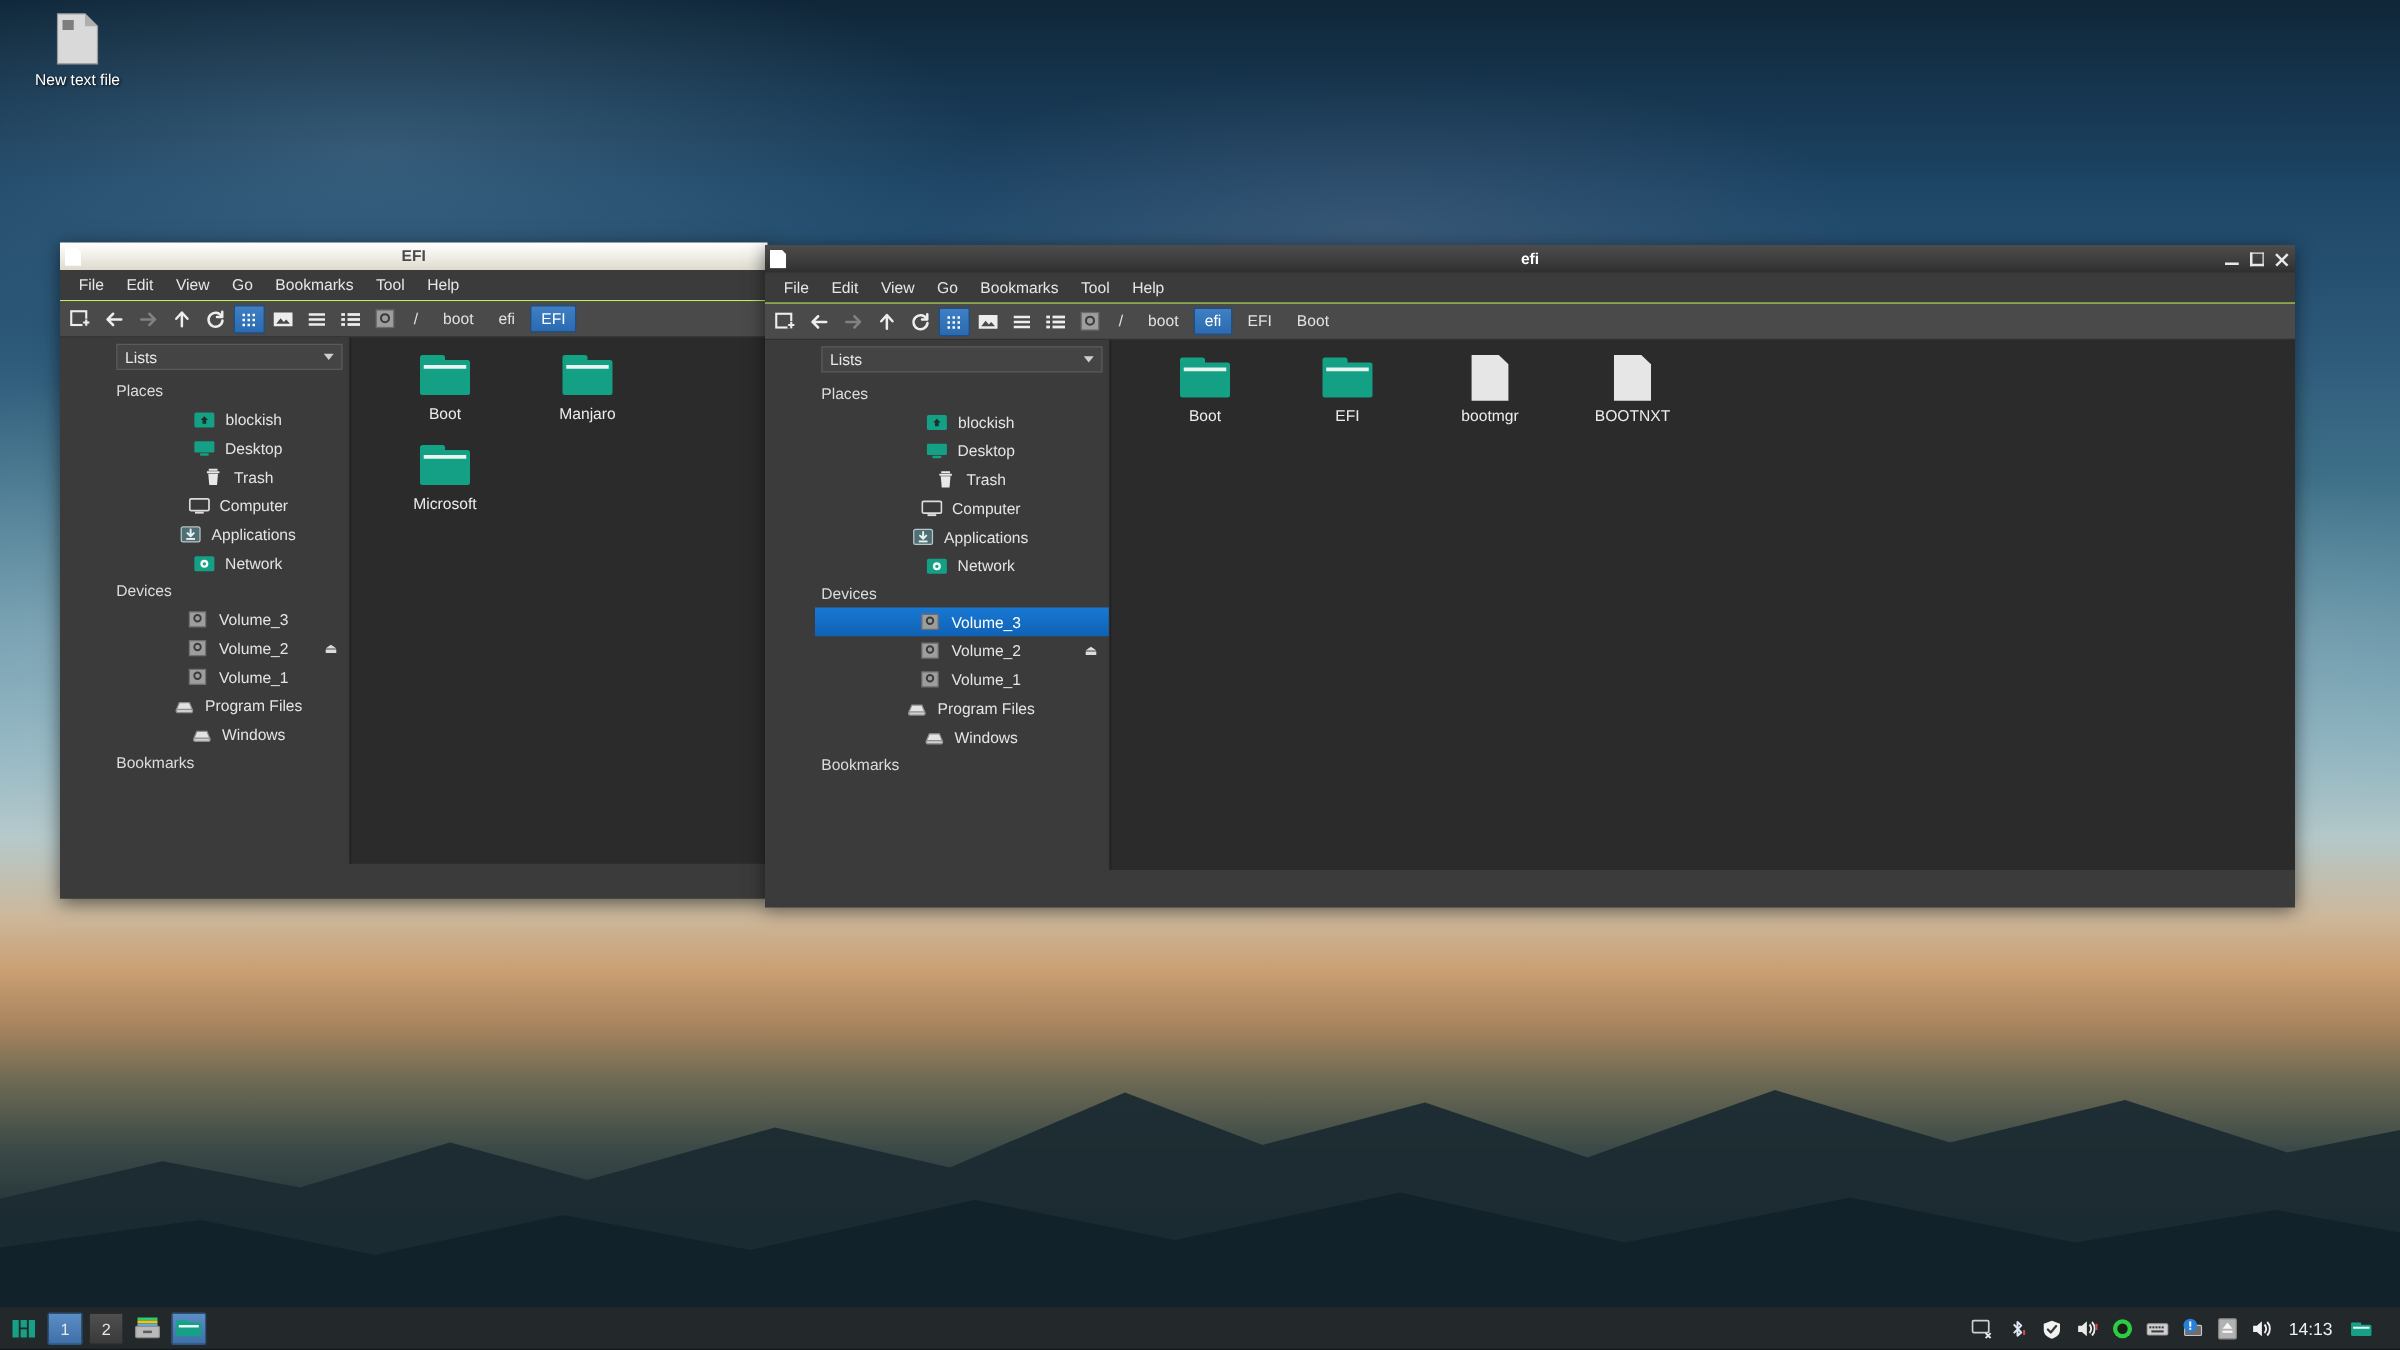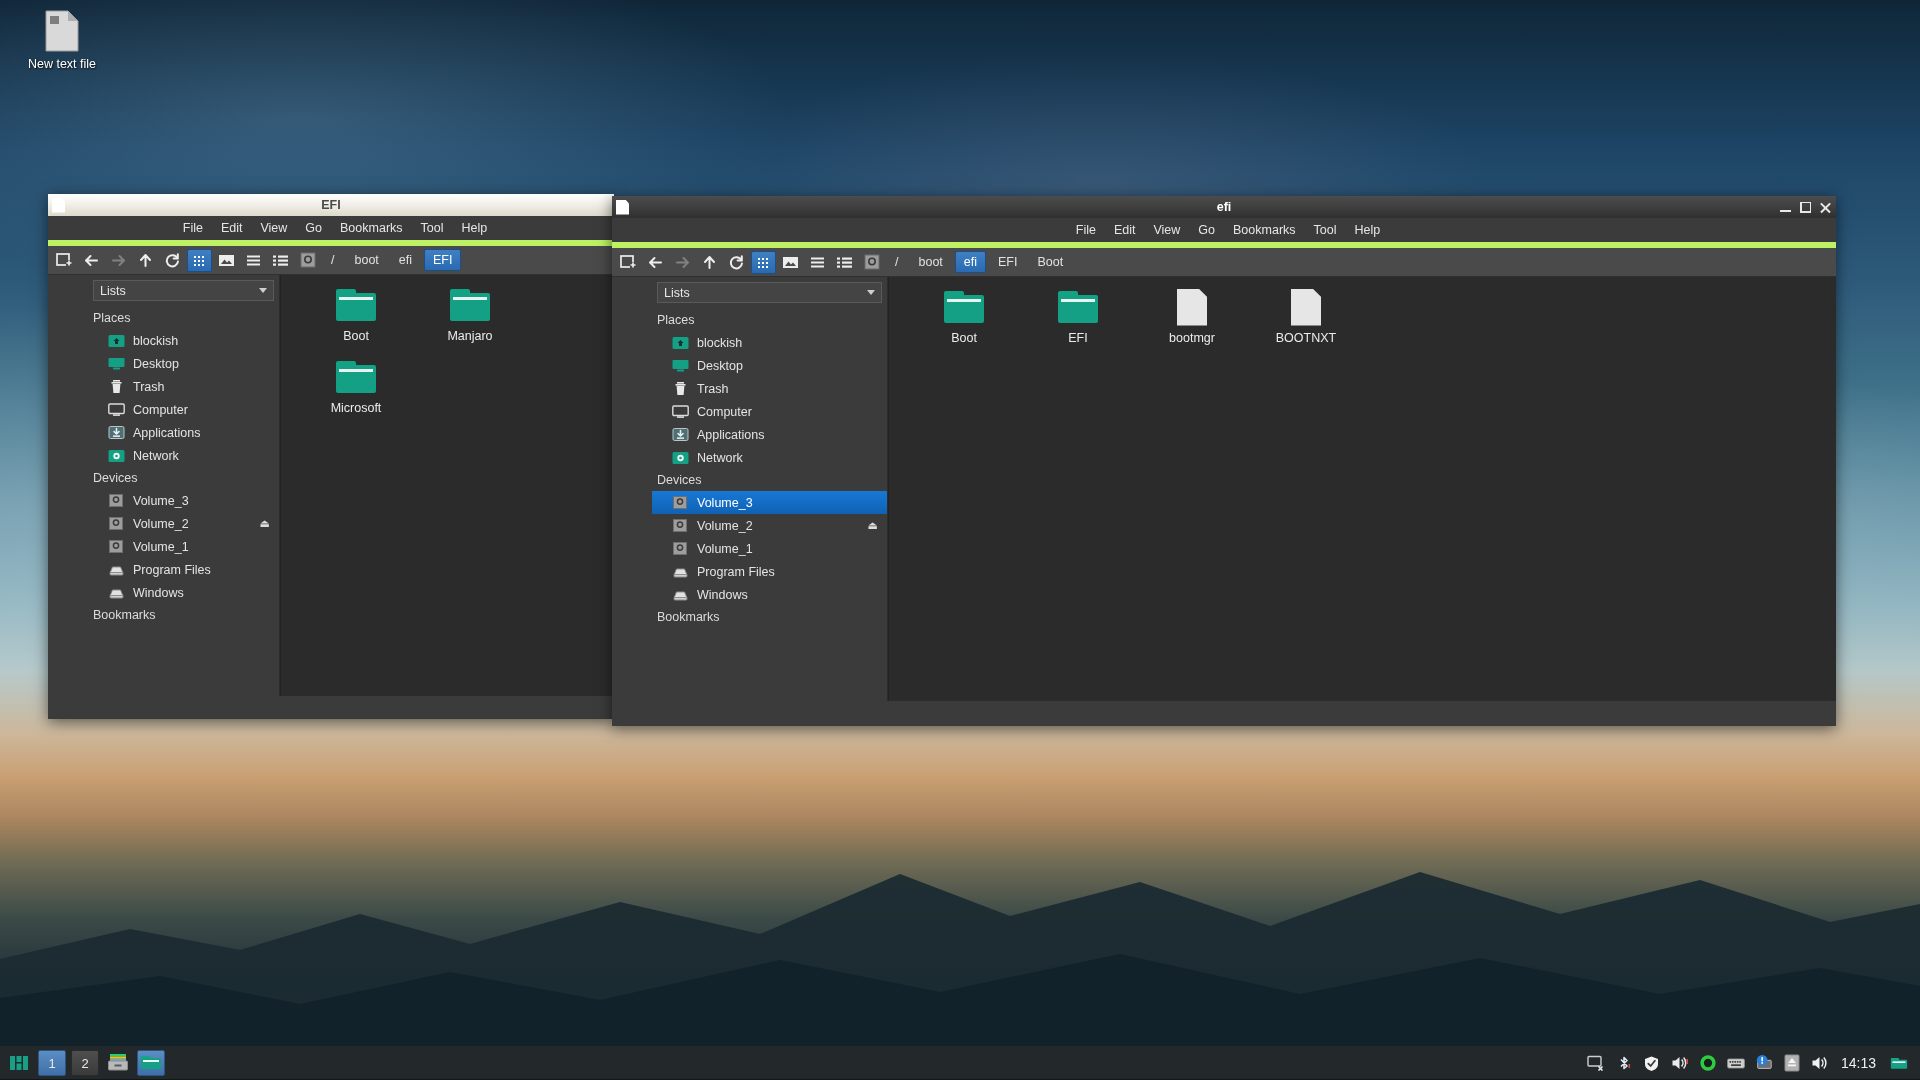--- a/index.html
+++ b/index.html
@@ -91,22 +91,21 @@
   }
   .win-btns { position:absolute; right:5px; top:0; height:22px; display:flex; align-items:center; gap:9px; z-index:3;}
   .win-btn { width: 11px; height: 11px; position: relative; cursor: pointer; }
   .win-btn span { position:absolute; background:#e8e8e8; }
 
   .menubar {
     height: 24px; display:flex; align-items:center;
     background: #3b3b3b;
     padding-left: 8px;
     gap: 4px;
-    border-bottom: 6px solid #bef264;
-    justify-content: center;
+    border-bottom: 1px solid #bef264;
   }
   .menubar .mi {
     font-size: 12.5px; color: #e6e6e6;
     padding: 3px 7px; cursor: default;
   }
   .toolbar {
     height: 28px; display:flex; align-items:center;
     background: #4a4a4a;
     padding: 0 4px;
     border-bottom: 1px solid #303030;
@@ -148,20 +147,21 @@
     box-sizing: border-box;
   }
   .caret { width:0;height:0;border-left:4px solid transparent;border-right:4px solid transparent;border-top:5px solid #cfcfcf;}
   .grp { font-size: 12.5px; color: #dcdcdc; padding: 4px 0 4px 5px; }
   .sb-item {
     display:flex; align-items:center; gap:8px;
     padding: 3px 6px 3px 20px;
     font-size: 12.5px; color: #e4e4e4;
     height: 23px; box-sizing: border-box;
     position: relative;
+    justify-content: center;
   }
   .sb-item.sel {
     background: linear-gradient(180deg,#1878d4 0%, #0f62b4 100%);
     color:#fff;
   }
   .sb-item .eject { position:absolute; right: 9px; color:#dcdcdc; font-size: 11px;}
   .sb-ico { width:17px; height:15px; flex:none; position:relative; }
   .content {
     flex: 1;
     background: #2b2b2b;
@@ -204,21 +204,21 @@
   .tb-item.desk {
     background: linear-gradient(180deg,#5b8ec4 0%, #3f6fa8 100%);
     border: 1px solid #2e5580;
     box-sizing:border-box;
   }
   .tb-item.desk2 {
     background: linear-gradient(180deg,#4f4f4f 0%, #3a3a3a 100%);
     border: 1px solid #2a2a2a;
     box-sizing:border-box;
   }
-  .tray { margin-left:auto; display:flex; align-items:center; gap:10px; padding-right: 12px;}
+  .tray { margin-left:auto; display:flex; align-items:center; gap:10px; padding-right: 22px;}
   .tray .ti { width:18px; height:18px; display:flex; align-items:center; justify-content:center; position:relative;}
   .clock { color:#f0f0f0; font-size:14px; margin: 0 4px 0 2px; }
 </style>
 </head>
 <body>
 
 <div id="desktop">
 
   <div class="mtn">
     <svg viewBox="0 0 1920 300" preserveAspectRatio="none">

